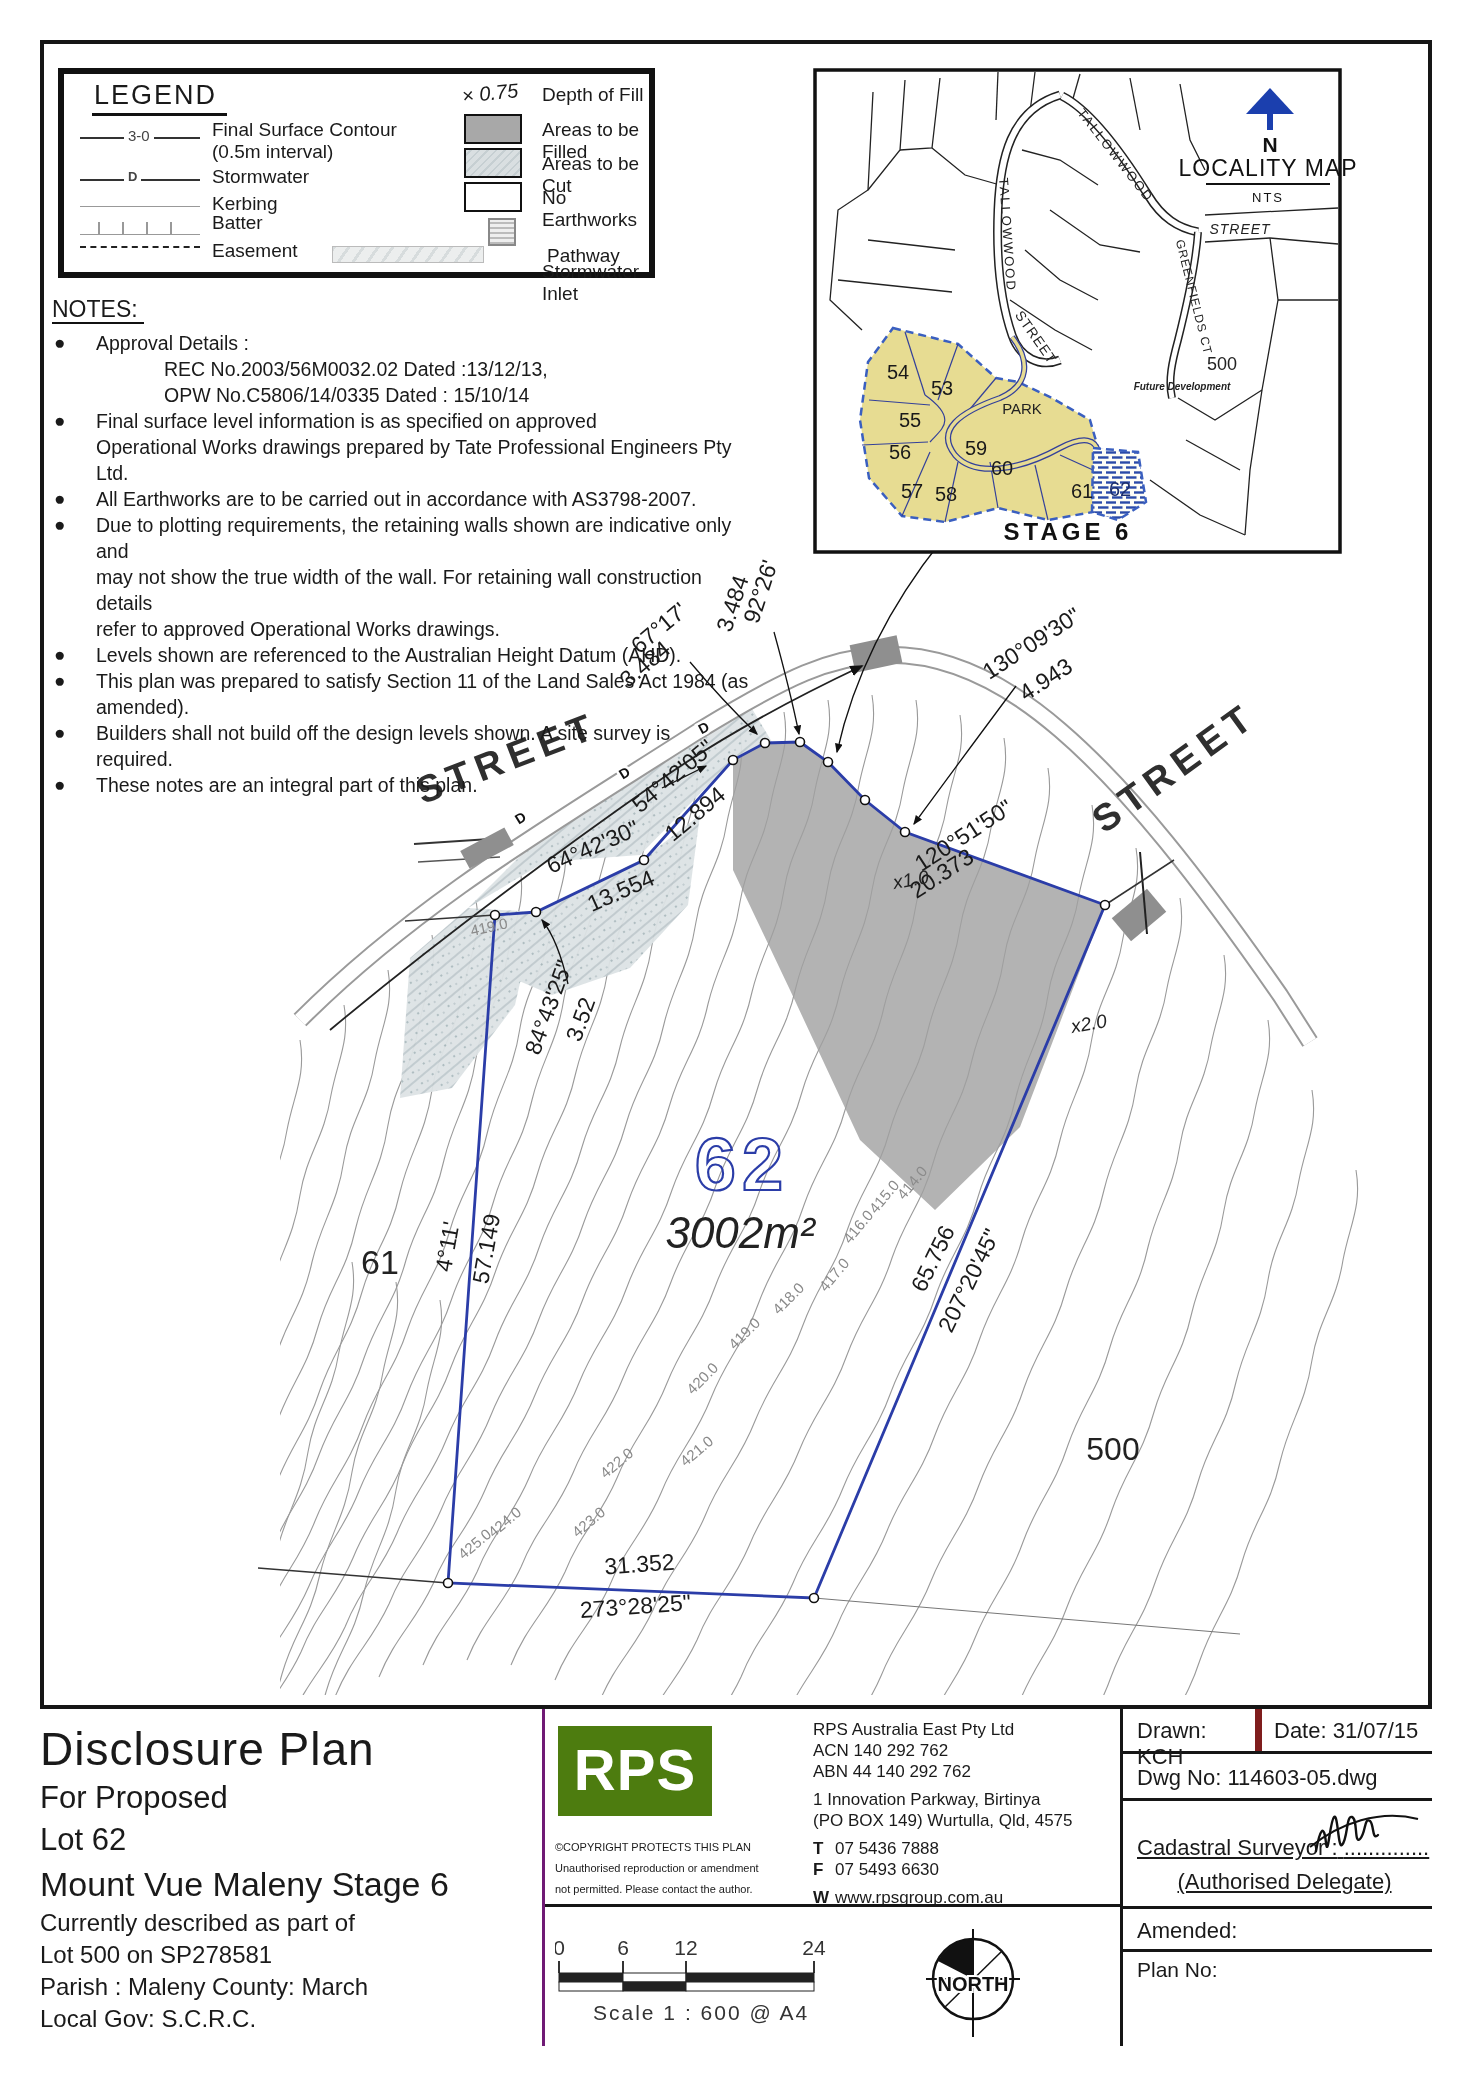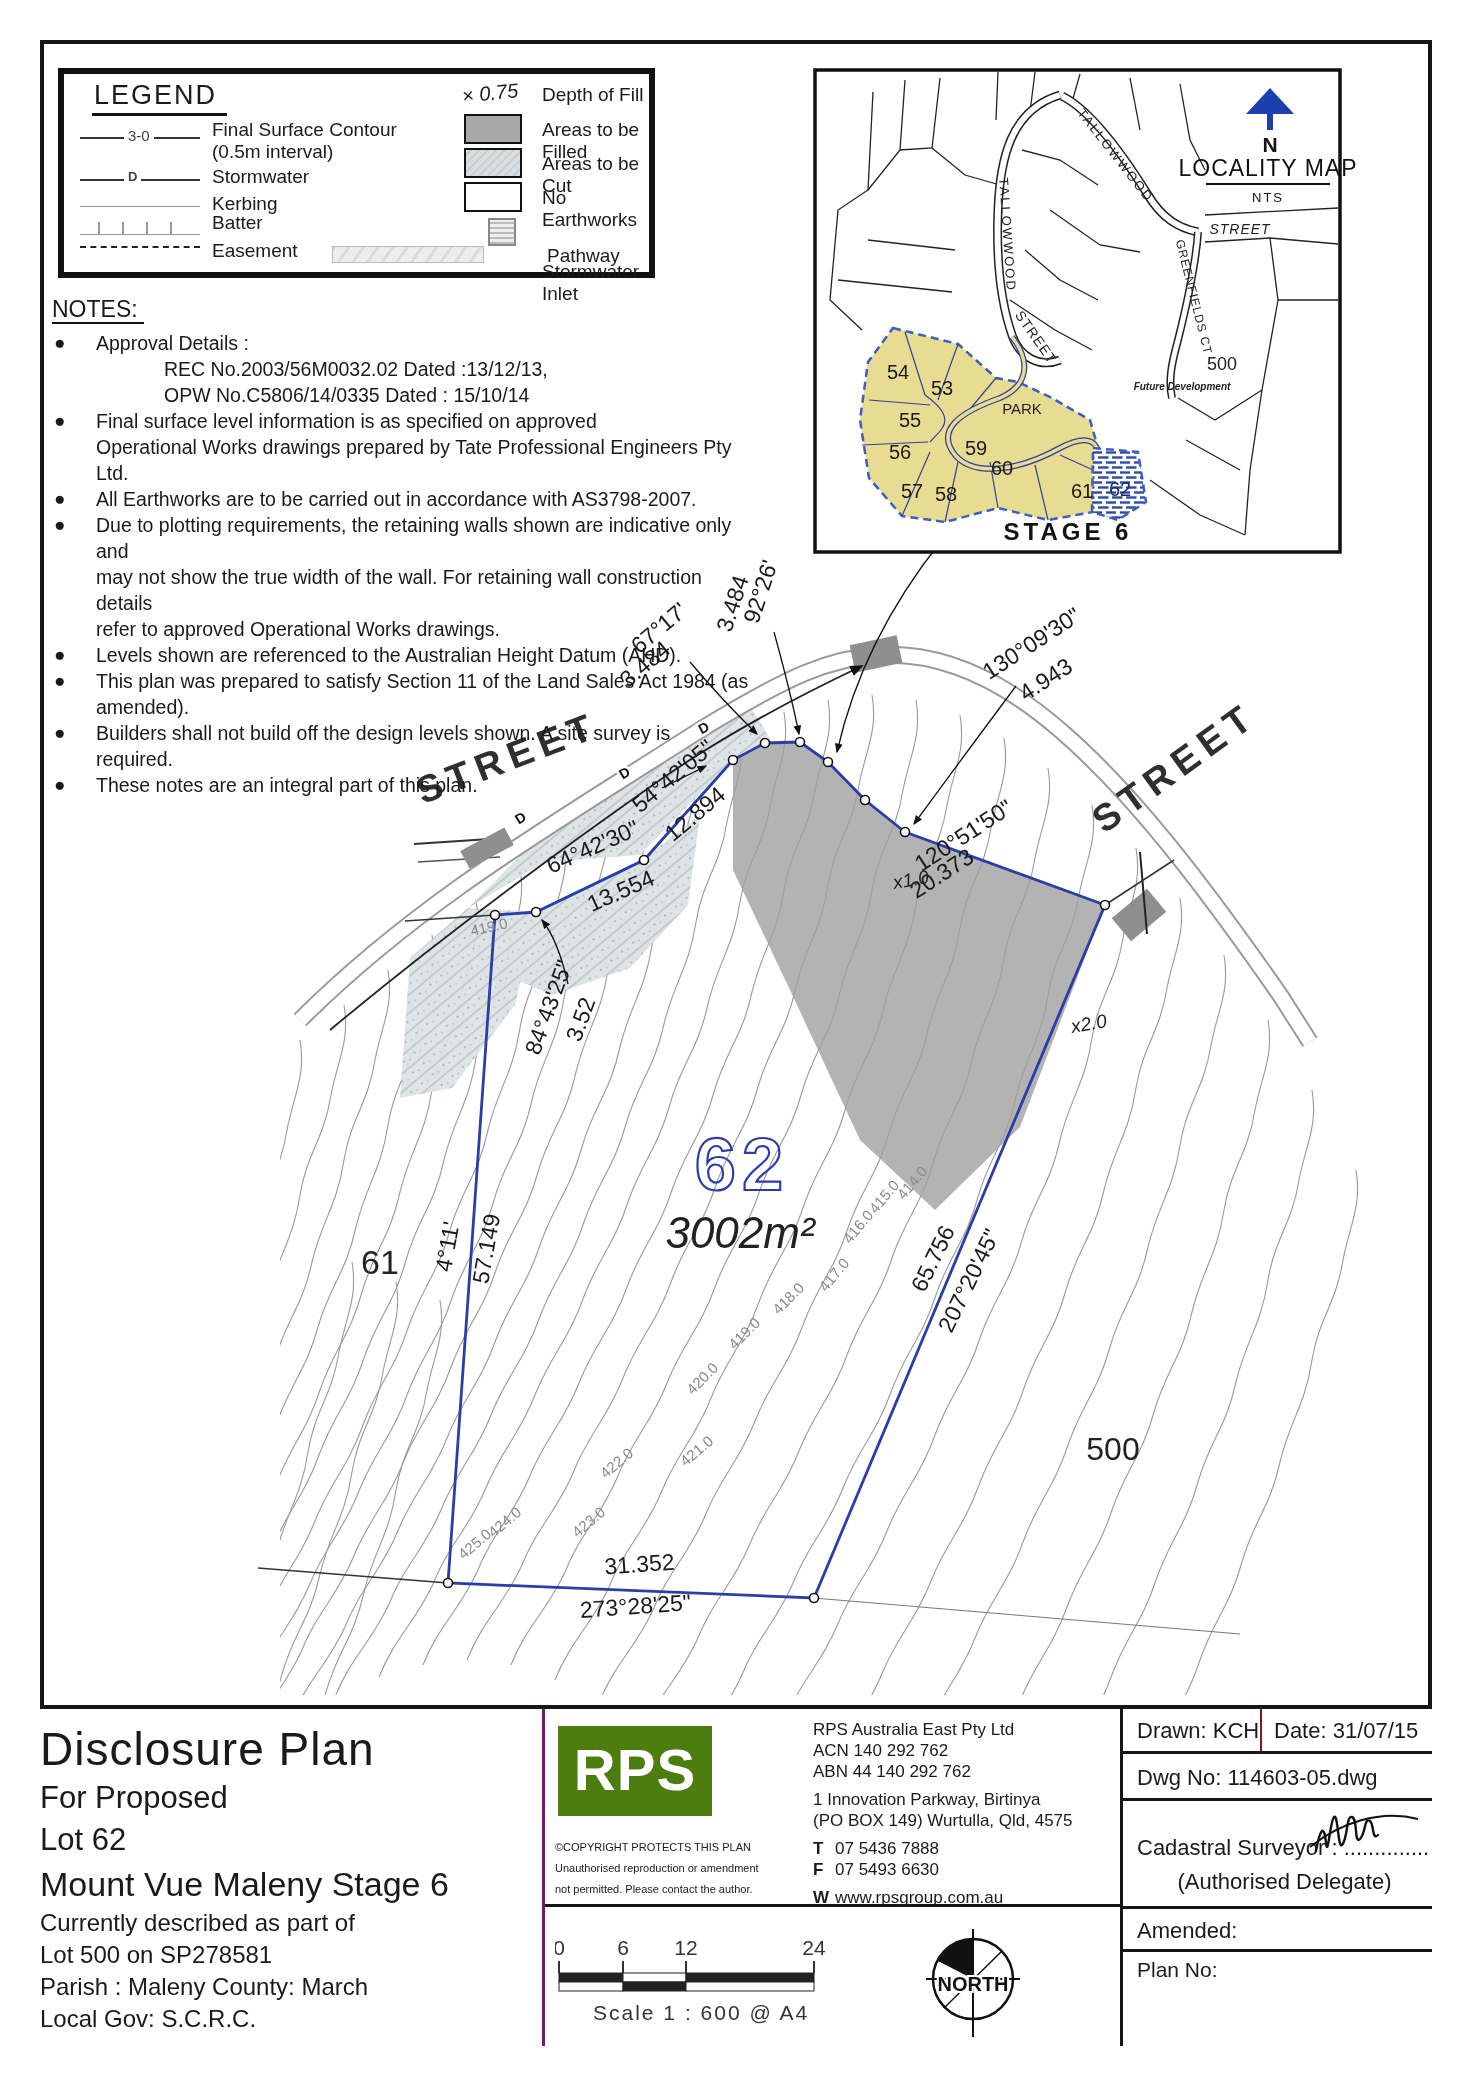--- a/index.html
+++ b/index.html
@@ -50,24 +50,24 @@
   .tb-mid-top{position:absolute;left:0;top:0;width:100%;height:198px;border-bottom:3px solid #161616;box-sizing:border-box;}
   .rps-logo{position:absolute;left:13px;top:17px;width:154px;height:90px;background:#4d7c0f;
             color:#fff;font-size:58px;font-weight:bold;text-align:center;line-height:88px;letter-spacing:1px;}
   .copy{position:absolute;left:10px;top:128px;font-size:11px;line-height:21px;}
   .contact{position:absolute;left:268px;top:10px;font-size:17px;line-height:21px;}
   .contact .gap{height:7px;}
   .contact b{display:inline-block;width:22px;}
   .tb-right{width:309px;display:flex;flex-direction:column;font-size:22px;}
   .tbr-row{border-bottom:3px solid #161616;box-sizing:border-box;position:relative;}
   .tbr-r1{height:45px;display:flex;}
-  .tbr-r1 .c1{width:139px;border-right:2px solid #7f1d1d;box-sizing:border-box;padding:9px 0 0 14px;}
+  .tbr-r1 .c1{width:139px;border-right:7px solid #7f1d1d;box-sizing:border-box;padding:9px 0 0 14px;}
   .tbr-r1 .c2{flex:1;padding:9px 0 0 12px;}
   .tbr-r2{height:47px;padding:11px 0 0 14px;}
-  .tbr-r3{height:108px;padding:34px 0 12px 14px;}
+  .tbr-r3{height:108px;padding:34px 0 12px 14px;text-decoration:underline;}
   .tbr-r3 .deleg{text-align:center;margin-top:8px;}
   .tbr-r4{height:43px;padding:9px 0 0 14px;}
   .tbr-r5{flex:1;border-bottom:none;padding:6px 0 0 14px;font-size:21px;}
   .planno{font-size:38px;font-weight:bold;margin-top:8px;letter-spacing:1px;}
   .sig{position:absolute;right:12px;top:2px;}
 </style>
 </head>
 <body>
 
 <div class="page">

